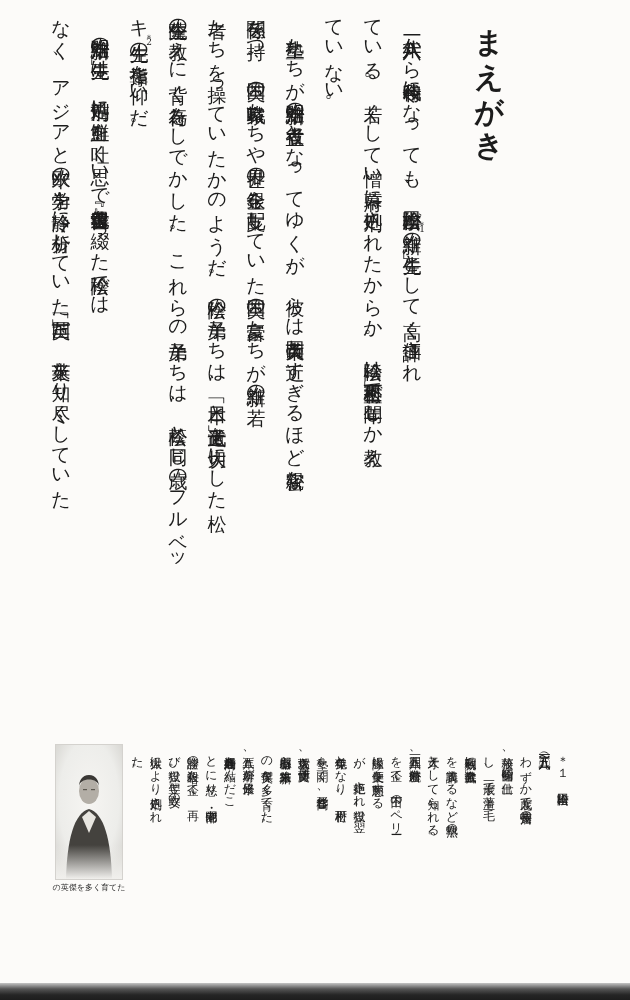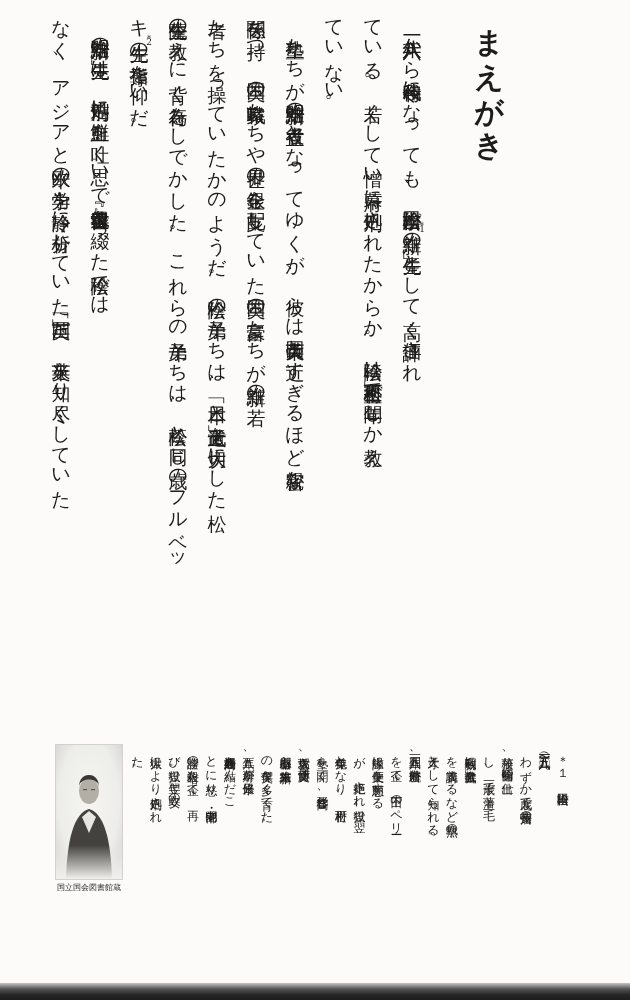--- a/index.html
+++ b/index.html
@@ -155,15 +155,15 @@
     <ellipse cx="33" cy="46" rx="10" ry="13" fill="#b3aea6"></ellipse>
     <path d="M23,42 C23,32 43,32 43,42 C43,36 40,30 33,30 C26,30 23,36 23,42 Z" fill="#3a3835"></path>
 
     <rect x="27" y="44" width="4" height="1.2" fill="#5c5850"></rect>
     <rect x="35" y="44" width="4" height="1.2" fill="#5c5850"></rect>
 
     <rect x="0" y="100" width="66" height="34" fill="url(#fade)"></rect>
   </svg>
 </figure>
 
-<figcaption class="portrait-caption">国立国会図書館蔵</figcaption>
+<figcaption class="portrait-caption">の英傑を多く育てた</figcaption>
 
 <div class="scan-bottom"></div>
 
 </body></html>

